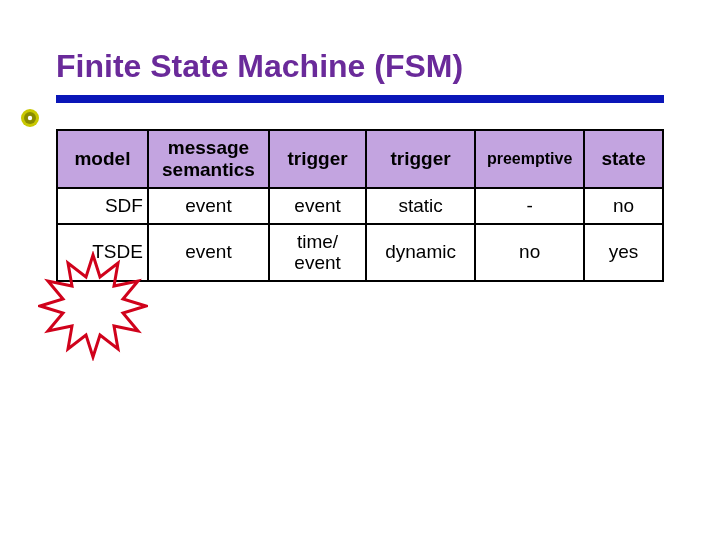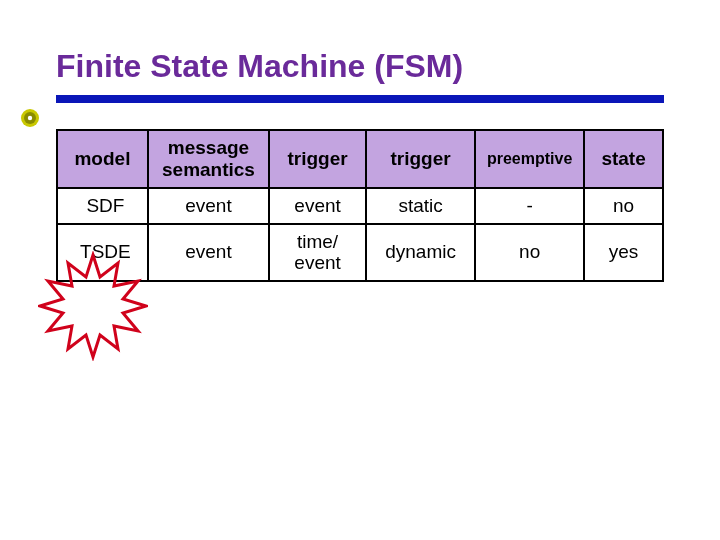--- a/index.html
+++ b/index.html
@@ -50,21 +50,21 @@
     font-size: 19px;
     padding: 6px 4px;
     line-height: 1.15;
   }
   th {
     background: #c3a4e0;
     font-weight: bold;
   }
   th.sm { font-size: 16px; margin-top: 44px; }
   td.rowhead {
-    text-align: center;
+    text-align: right;
     padding-left: 10px;
     position: relative;
   }
   .starburst {
     position: absolute;
     left: 38px;
     top: 251px;
     width: 110px;
     height: 110px;
     pointer-events: none;

